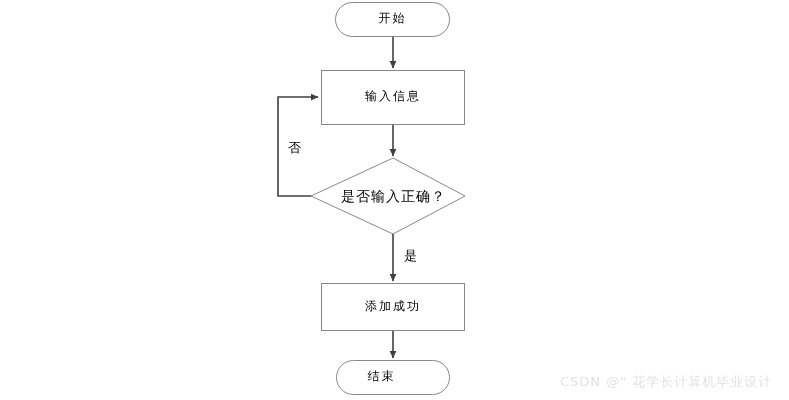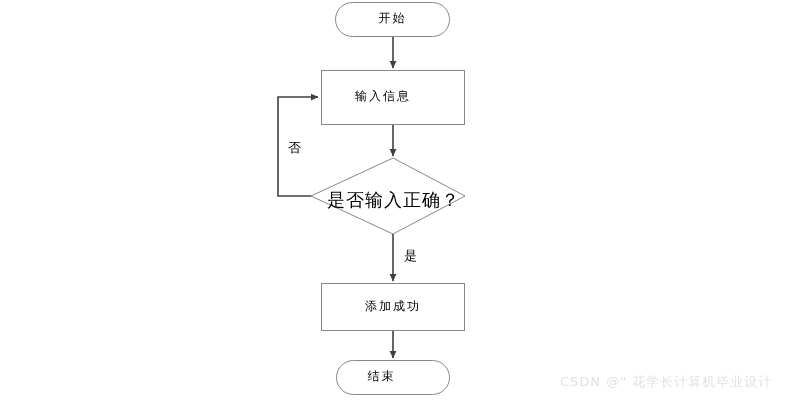--- a/index.html
+++ b/index.html
@@ -31,22 +31,22 @@
     font-family: "DejaVu Sans", "Liberation Sans", sans-serif;
   }
   .edge-label {
     position: absolute;
     color: #000000;
     font-size: 13px;
     white-space: nowrap;
     font-family: "DejaVu Sans", "Liberation Sans", sans-serif;
   }
   #lbl-start   { left: 335px; top: 10px;  width: 115px; }
-  #lbl-input   { left: 311px; top: 88px;  width: 144px; }
-  #lbl-decision{ left: 316px; top: 188px; width: 155px; font-size: 18px; letter-spacing: 1px; }
+  #lbl-input   { left: 321px; top: 88px;  width: 144px; }
+  #lbl-decision{ left: 316px; top: 188px; width: 155px; font-size: 14px; letter-spacing: 1px; }
   #lbl-success { left: 321px; top: 298px; width: 144px; }
   #lbl-end     { left: 324px; top: 368px; width: 115px; }
   #lbl-no      { left: 288px; top: 139px; }
   #lbl-yes     { left: 404px; top: 247px; }
   #watermark {
     position: absolute;
     left: 560px;
     top: 373px;
     color: #e2e2e2;
     font-size: 13px;

